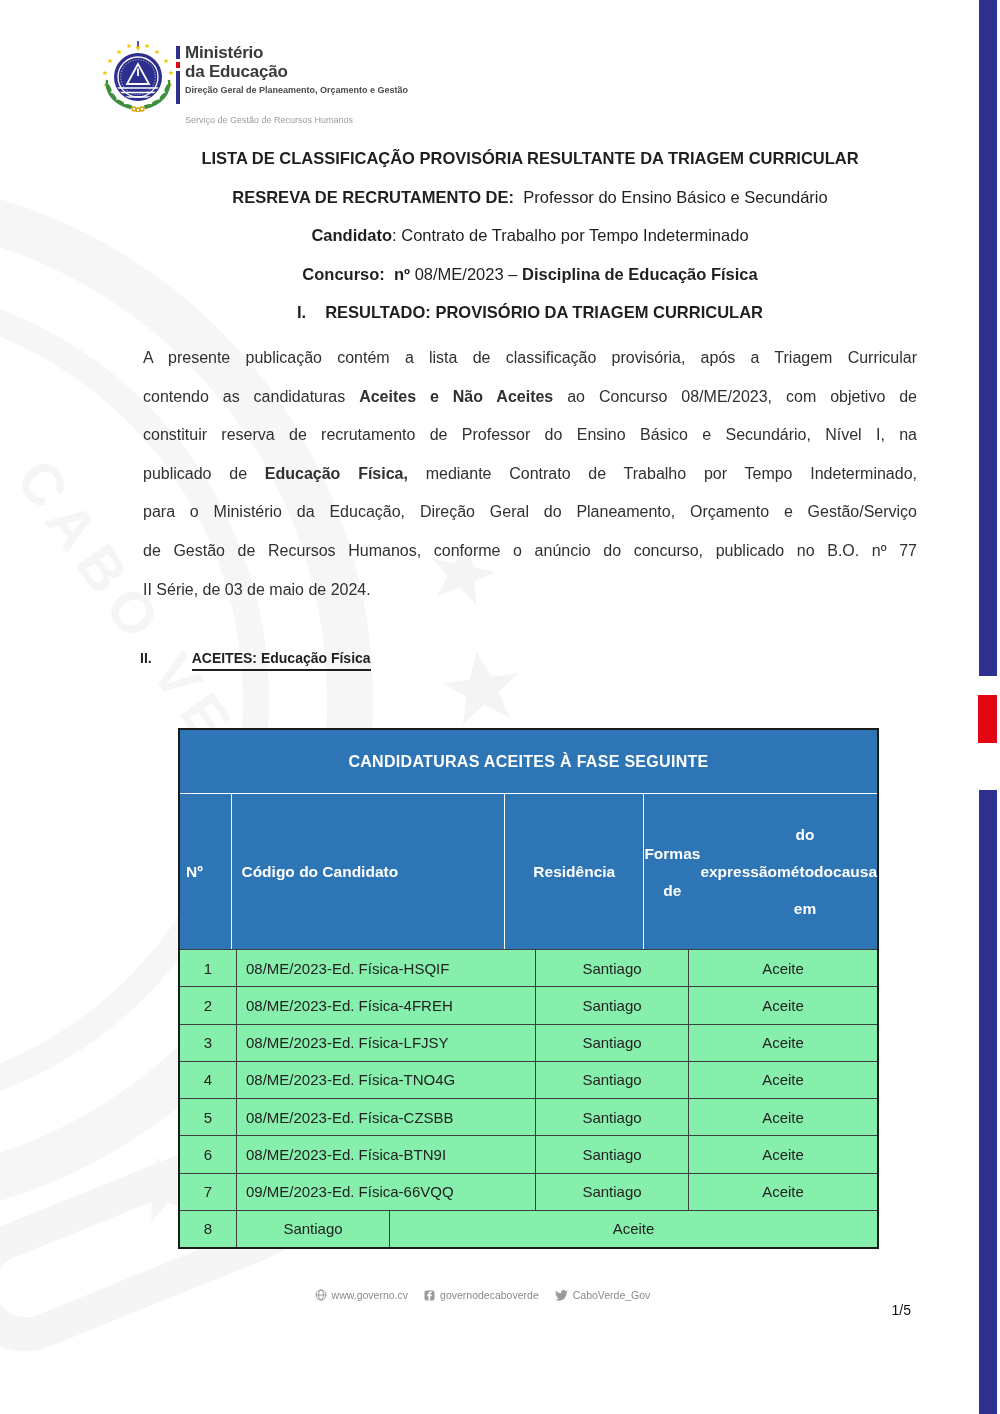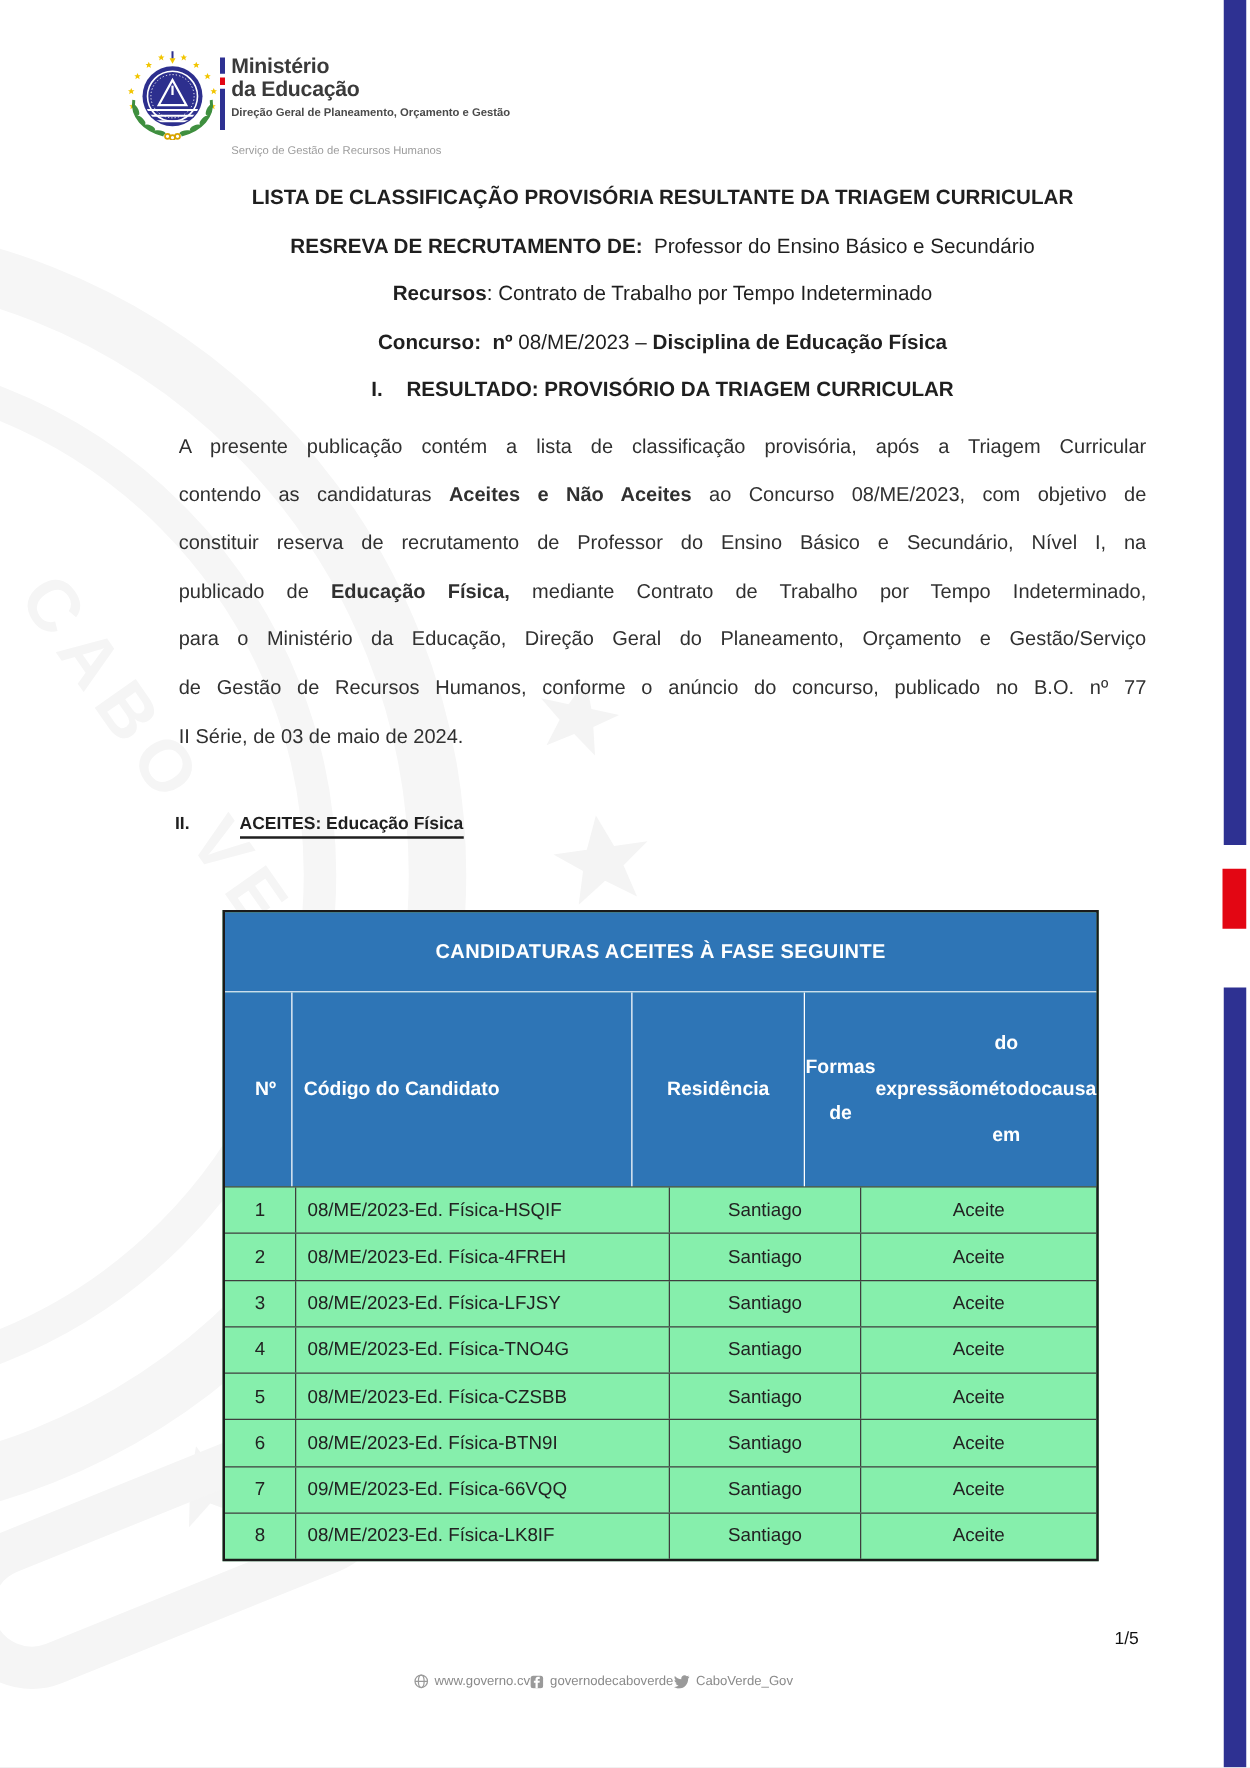--- a/index.html
+++ b/index.html
@@ -45,35 +45,35 @@
   .ul { border-bottom:2px solid #1f1f1f; padding-bottom:3px; }
   
   .tbl { position:absolute; left:178px; top:728px; width:701px; z-index:1;
          border:2px solid #1b1b1b; background:#86efac; }
   .banner { height:64px; background:var(--table-blue,#2E75B6); border-bottom:1px solid #fff;
             color:#fff; font-weight:bold; font-size:16px; letter-spacing:0.3px;
             display:flex; align-items:center; justify-content:center; }
   .thead { display:flex; height:155px; background:var(--table-blue,#2E75B6);
            color:#fff; font-weight:bold; font-size:15.5px; }
   .th { border-right:1px solid #fff; display:flex; align-items:center; }
-  .th1 { width:57px; padding-left:24px; }
+  .th1 { width:57px; padding-left:6px; }
   .th2 { width:299px; padding-left:9px; }
   .th3 { width:153px; justify-content:center; }
   .th4 { flex:1; border-right:none; flex-direction:row; justify-content:center; text-align:center; }
   .th4 div { line-height:37px; }
   .trow { display:flex; height:37.25px; border-top:1px solid #3e3e3e; font-size:15px; color:#222; }
   .td { border-right:1px solid #3e3e3e; display:flex; align-items:center; }
   .td1 { width:57px; justify-content:center; }
   .td2 { width:299px; padding-left:9px; }
   .td3 { width:153px; justify-content:center; }
   .td4 { flex:1; border-right:none; justify-content:center; }
   
   .pgnum { position:absolute; right:89px; top:1302px; z-index:1; font-size:14px; color:#111; }
-  .footer { position:absolute; left:0; top:1339px; width:965px; z-index:1;
-            display:flex; justify-content:center; align-items:center; 
+  .footer { position:absolute; left:0; top:1289px; width:965px; z-index:1;
+            display:flex; justify-content:center; align-items:center; gap:16px;
             font-size:10.5px; color:#8a8a8a; }
   .fitem { display:flex; align-items:center; gap:5px; }
 </style>
 </head>
 <body>
 
 <div class="page">
 
   <svg class="wm" width="1000" height="1414" viewBox="0 0 1000 1414">
     <g fill="none" stroke="#f6f6f6">
@@ -163,21 +163,21 @@
   <div class="hdr-text">
     <div class="m1">Ministério</div>
     <div class="m2">da Educação</div>
     <div class="d1">Direção Geral de Planeamento, Orçamento e Gestão</div>
     <div class="d2">Serviço de Gestão de Recursos Humanos</div>
   </div>
 
   <div class="title">
     <div class="tline b">LISTA DE CLASSIFICAÇÃO PROVISÓRIA RESULTANTE DA TRIAGEM CURRICULAR</div>
     <div class="tline"><span class="b">RESREVA DE RECRUTAMENTO DE:</span><span>&nbsp; Professor do Ensino Básico e Secundário</span></div>
-    <div class="tline"><span class="b">Recursos</span><span>: Contrato de Trabalho por Tempo Indeterminado</span></div>
+    <div class="tline"><span class="b">Candidato</span><span>: Contrato de Trabalho por Tempo Indeterminado</span></div>
     <div class="tline"><span class="b">Concurso:&nbsp; nº </span><span>08/ME/2023 – </span><span class="b">Disciplina de Educação Física</span></div>
     <div class="tline b"><span>I.</span><span class="spc"></span><span>RESULTADO: PROVISÓRIO DA TRIAGEM CURRICULAR</span></div>
   </div>
 
   <div class="para">
     <div class="pline"><span>A presente publicação contém a lista  de classificação provisória, após a Triagem Curricular</span><span class="b"></span><span></span></div>
     <div class="pline"><span>contendo as candidaturas </span><span class="b">Aceites e Não Aceites</span><span> ao Concurso 08/ME/2023, com objetivo de</span></div>
     <div class="pline"><span>constituir reserva de recrutamento de Professor do Ensino Básico e Secundário, Nível I, na</span><span class="b"></span><span></span></div>
     <div class="pline"><span>publicado de </span><span class="b">Educação Física,</span><span> mediante  Contrato de Trabalho por Tempo Indeterminado,</span></div>
     <div class="pline"><span>para o Ministério da Educação, Direção Geral do Planeamento, Orçamento e Gestão/Serviço</span><span class="b"></span><span></span></div>
@@ -239,21 +239,20 @@
       <div class="td td4">Aceite</div>
     </div>
     <div class="trow">
       <div class="td td1">7</div>
       <div class="td td2">09/ME/2023-Ed. Física-66VQQ</div>
       <div class="td td3">Santiago</div>
       <div class="td td4">Aceite</div>
     </div>
     <div class="trow">
       <div class="td td1">8</div>
-      <div class="td td2">08/ME/2023-Ed. Física-LK8IF</div>
       <div class="td td3">Santiago</div>
       <div class="td td4">Aceite</div>
     </div>
   </div>
 
   <div class="pgnum">1/5</div>
 
   <div class="footer">
     <div class="fitem">
       <svg width="12" height="12" viewBox="0 0 12 12">

